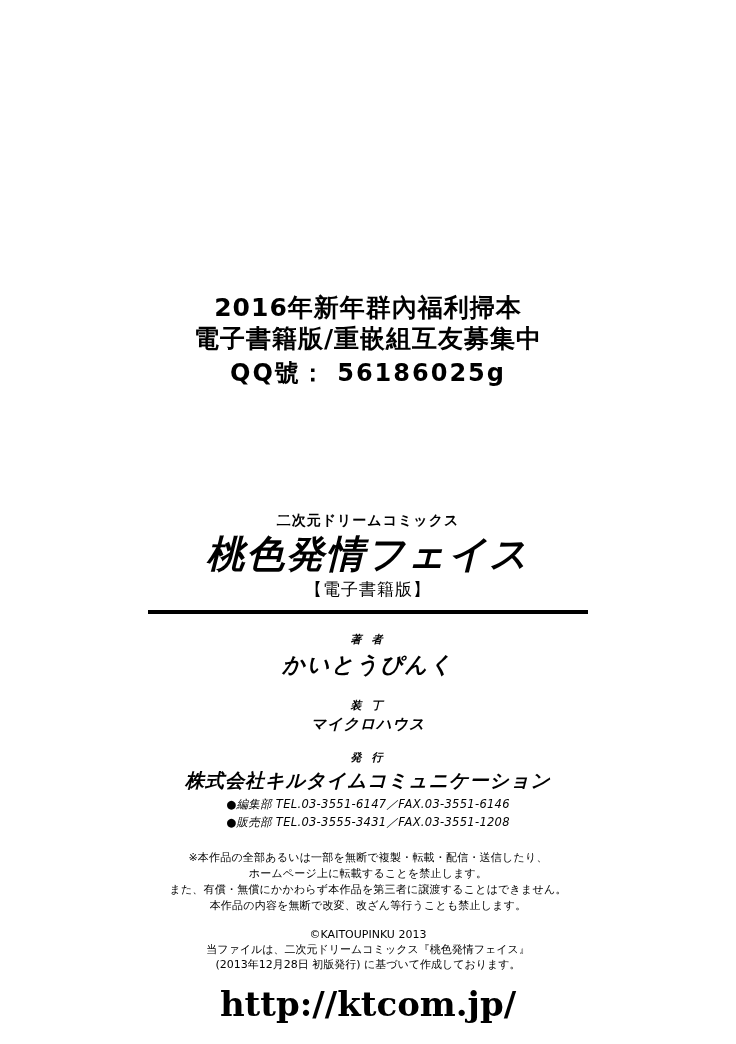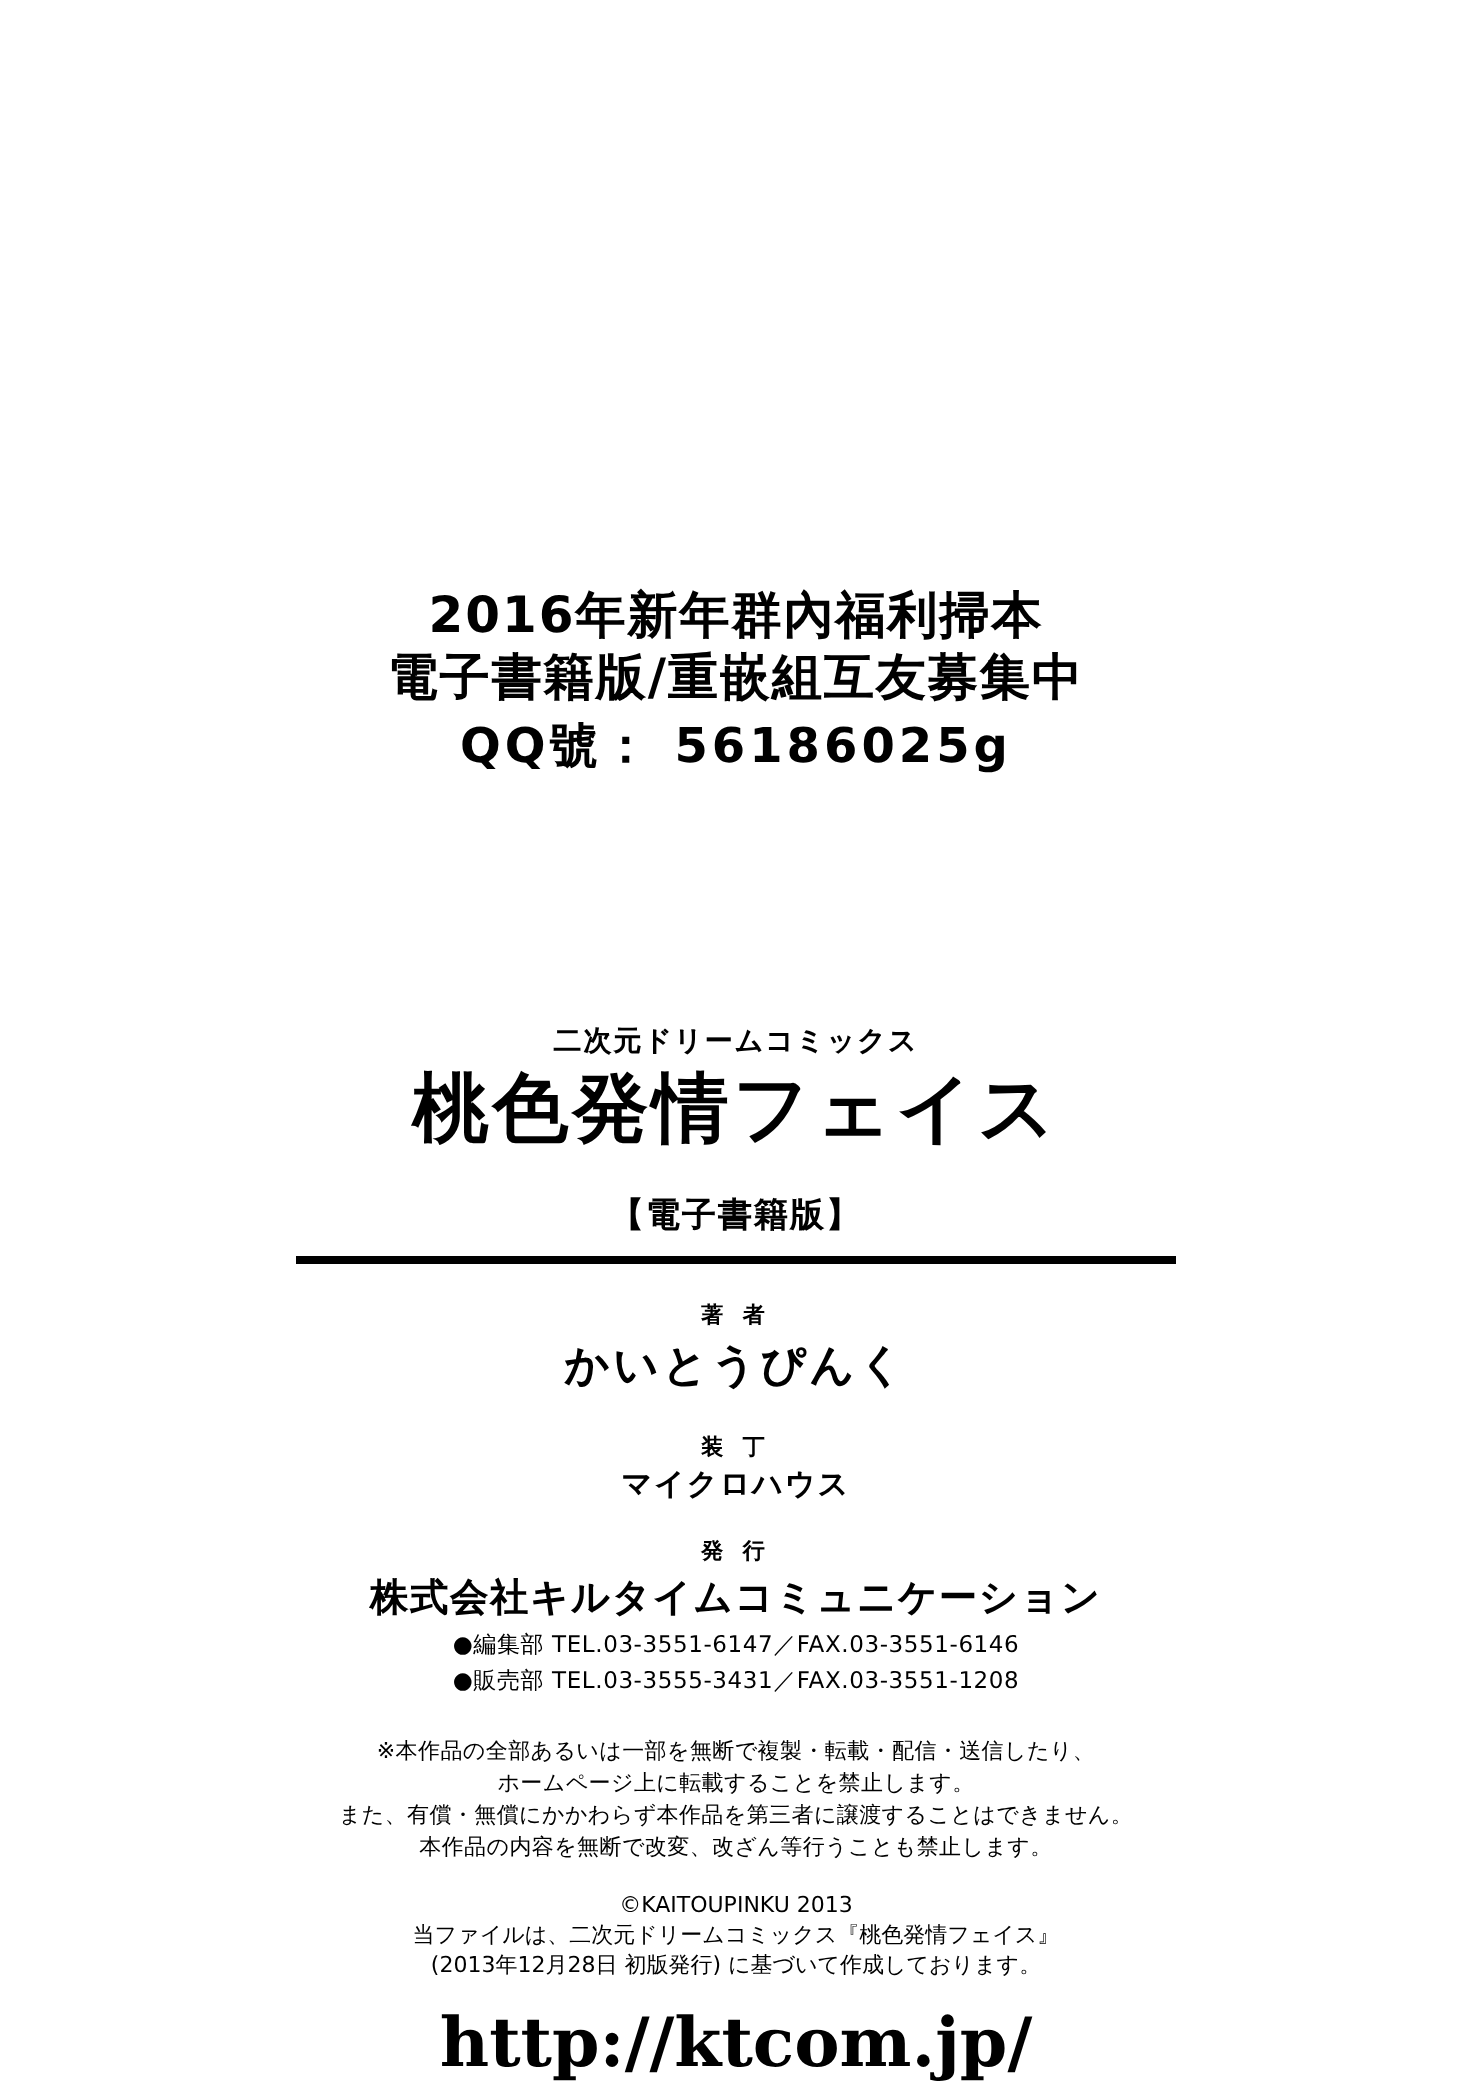--- a/index.html
+++ b/index.html
@@ -58,37 +58,39 @@
     font-family: "DejaVu Sans", sans-serif;
     font-weight: bold;
     margin-bottom: 2px;
   }
   .book-title {
     font-size: 38px;
     font-weight: bold;
     letter-spacing: 2px;
     font-family: "DejaVu Sans", sans-serif;
     line-height: 44px;
+    font-style: italic;
   }
   .edition {
     font-size: 17px;
-    font-weight: bold;
-    letter-spacing: 1px;
-    font-family: "DejaVu Sans", sans-serif;
-    margin-top: 20px;
+    font-weight: normal;
+    letter-spacing: 1px;
+    font-family: "DejaVu Sans", sans-serif;
+    margin-top: 2px;
   }
   .rule {
     width: 440px;
     height: 4px;
     background: #000;
     margin: 9px auto 0 auto;
   }
 
   .credit-block {
     margin-top: 18px;
+    font-style: italic;
   }
   .credit-role {
     font-size: 11px;
     letter-spacing: 3px;
     font-family: "DejaVu Sans", sans-serif;
     font-weight: bold;
   }
   .credit-name {
     font-size: 22px;
     font-weight: bold;

